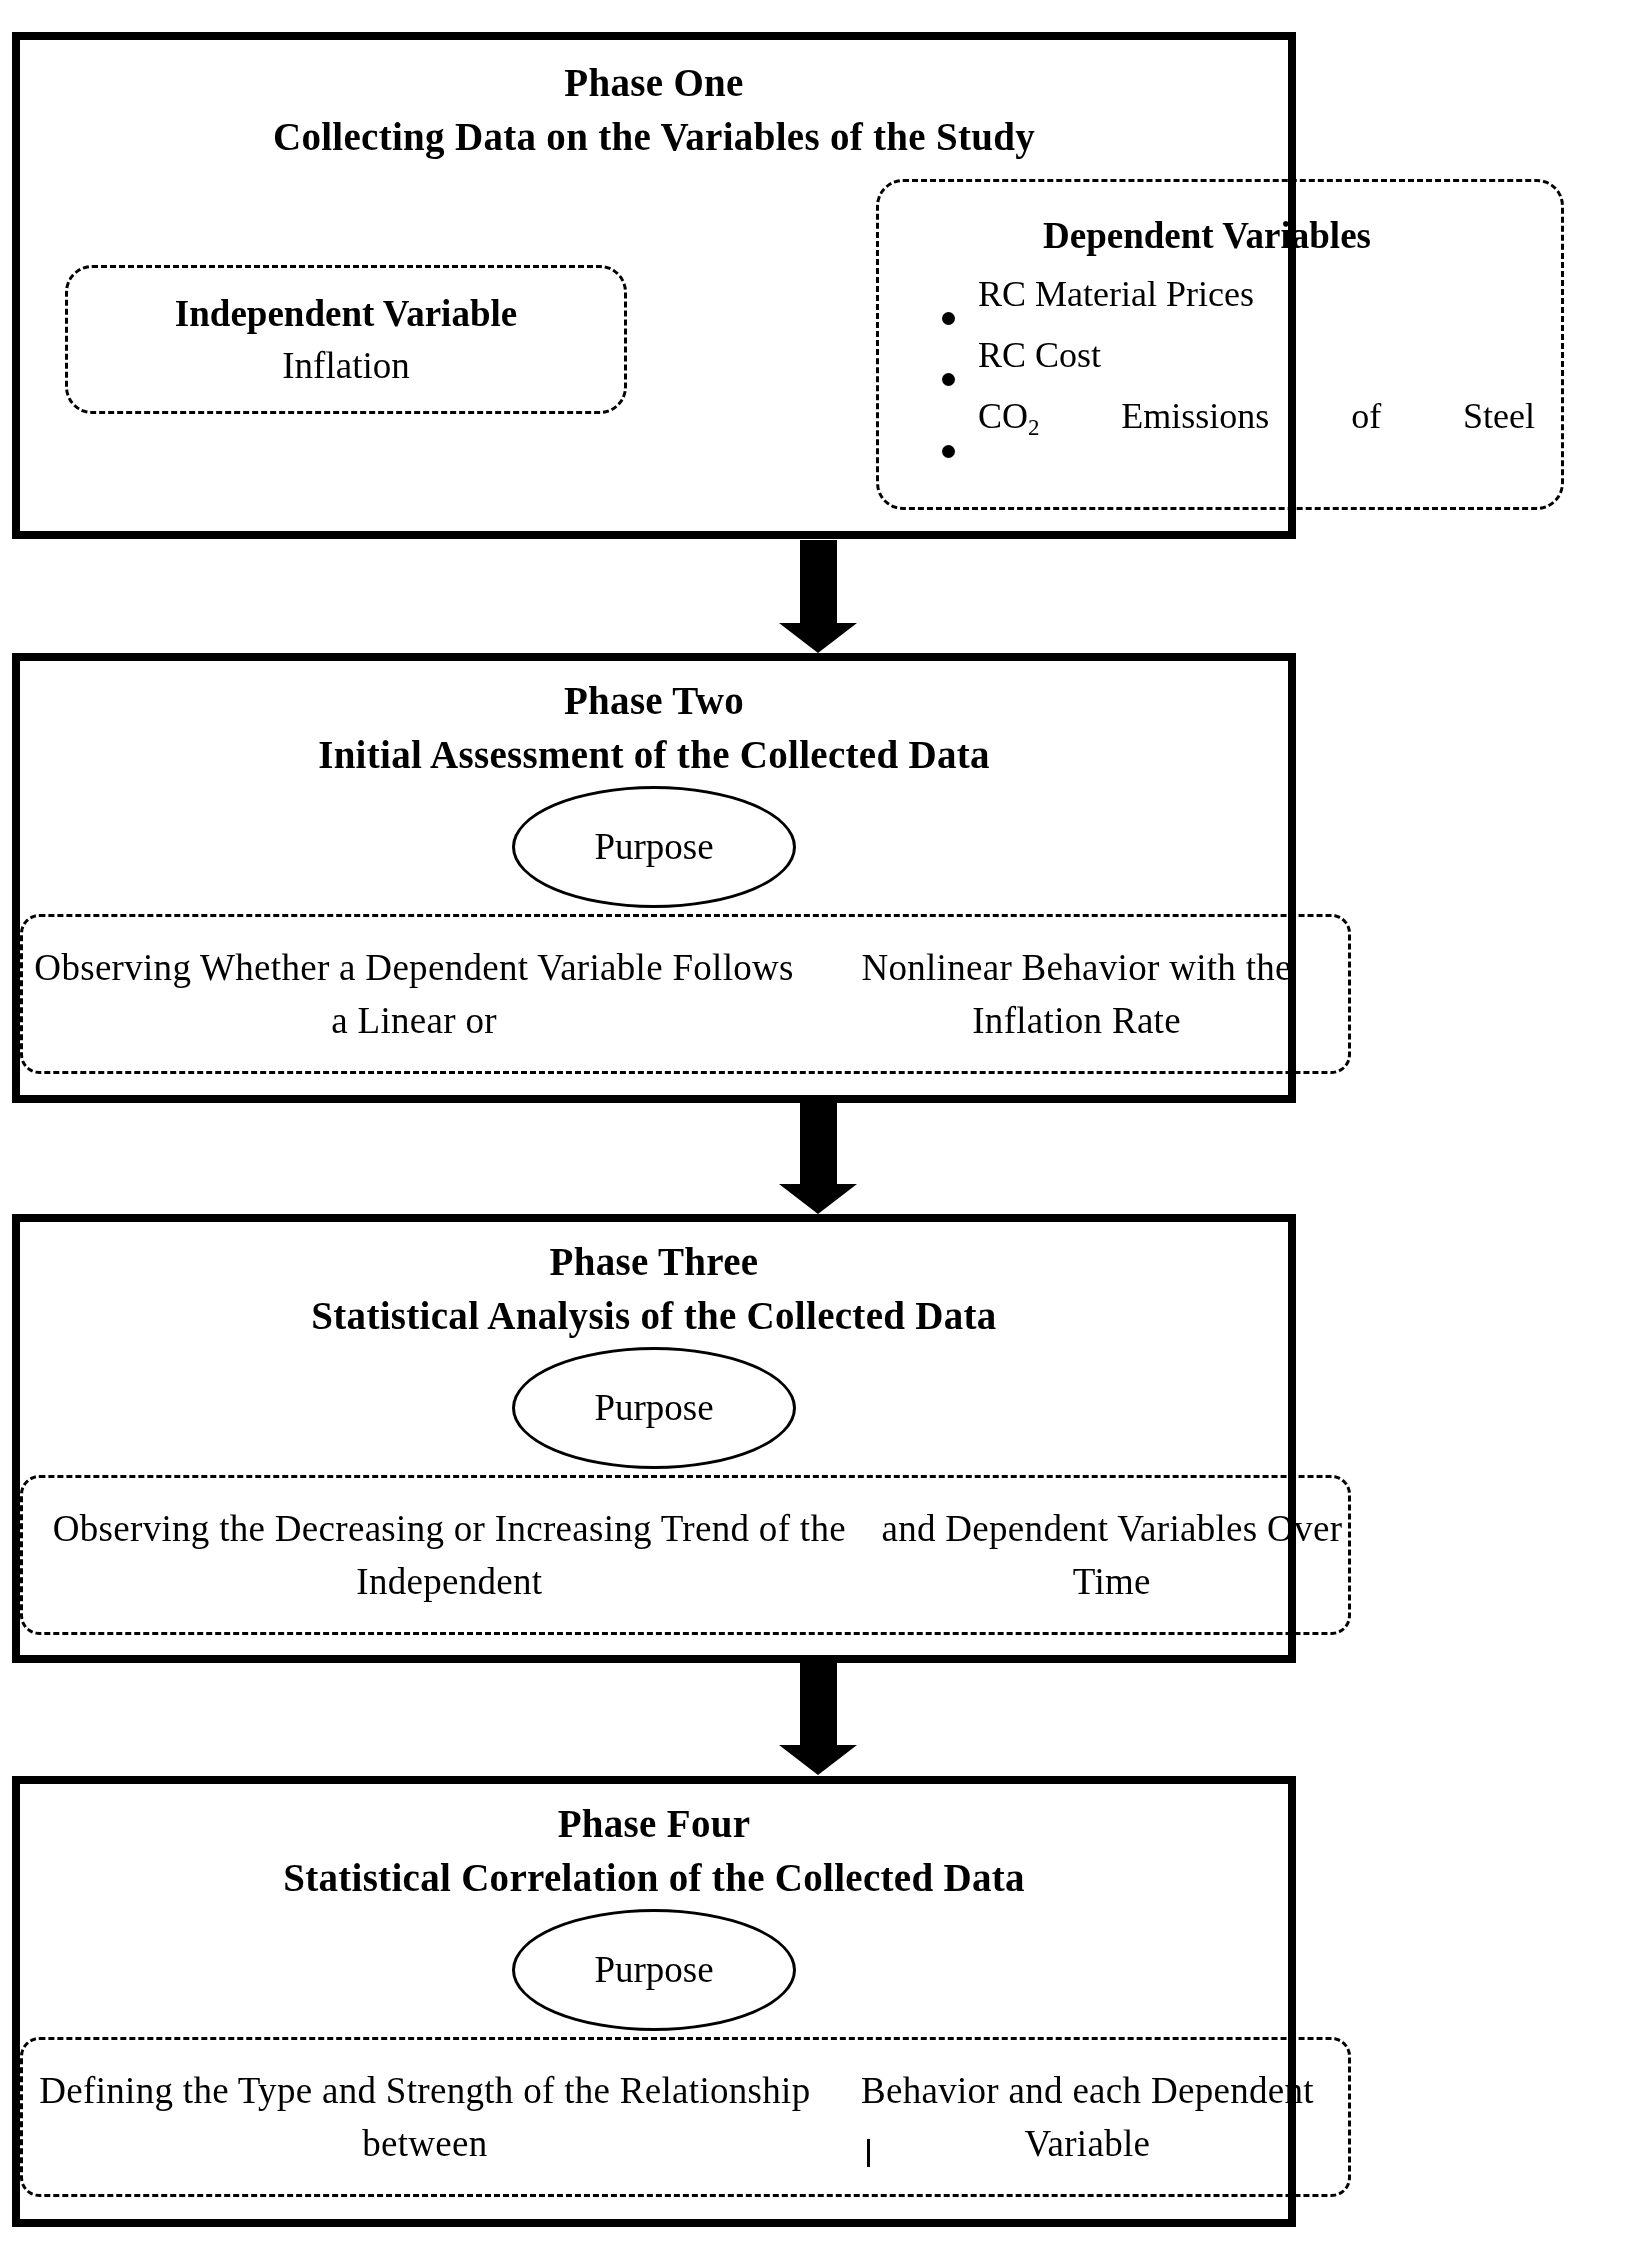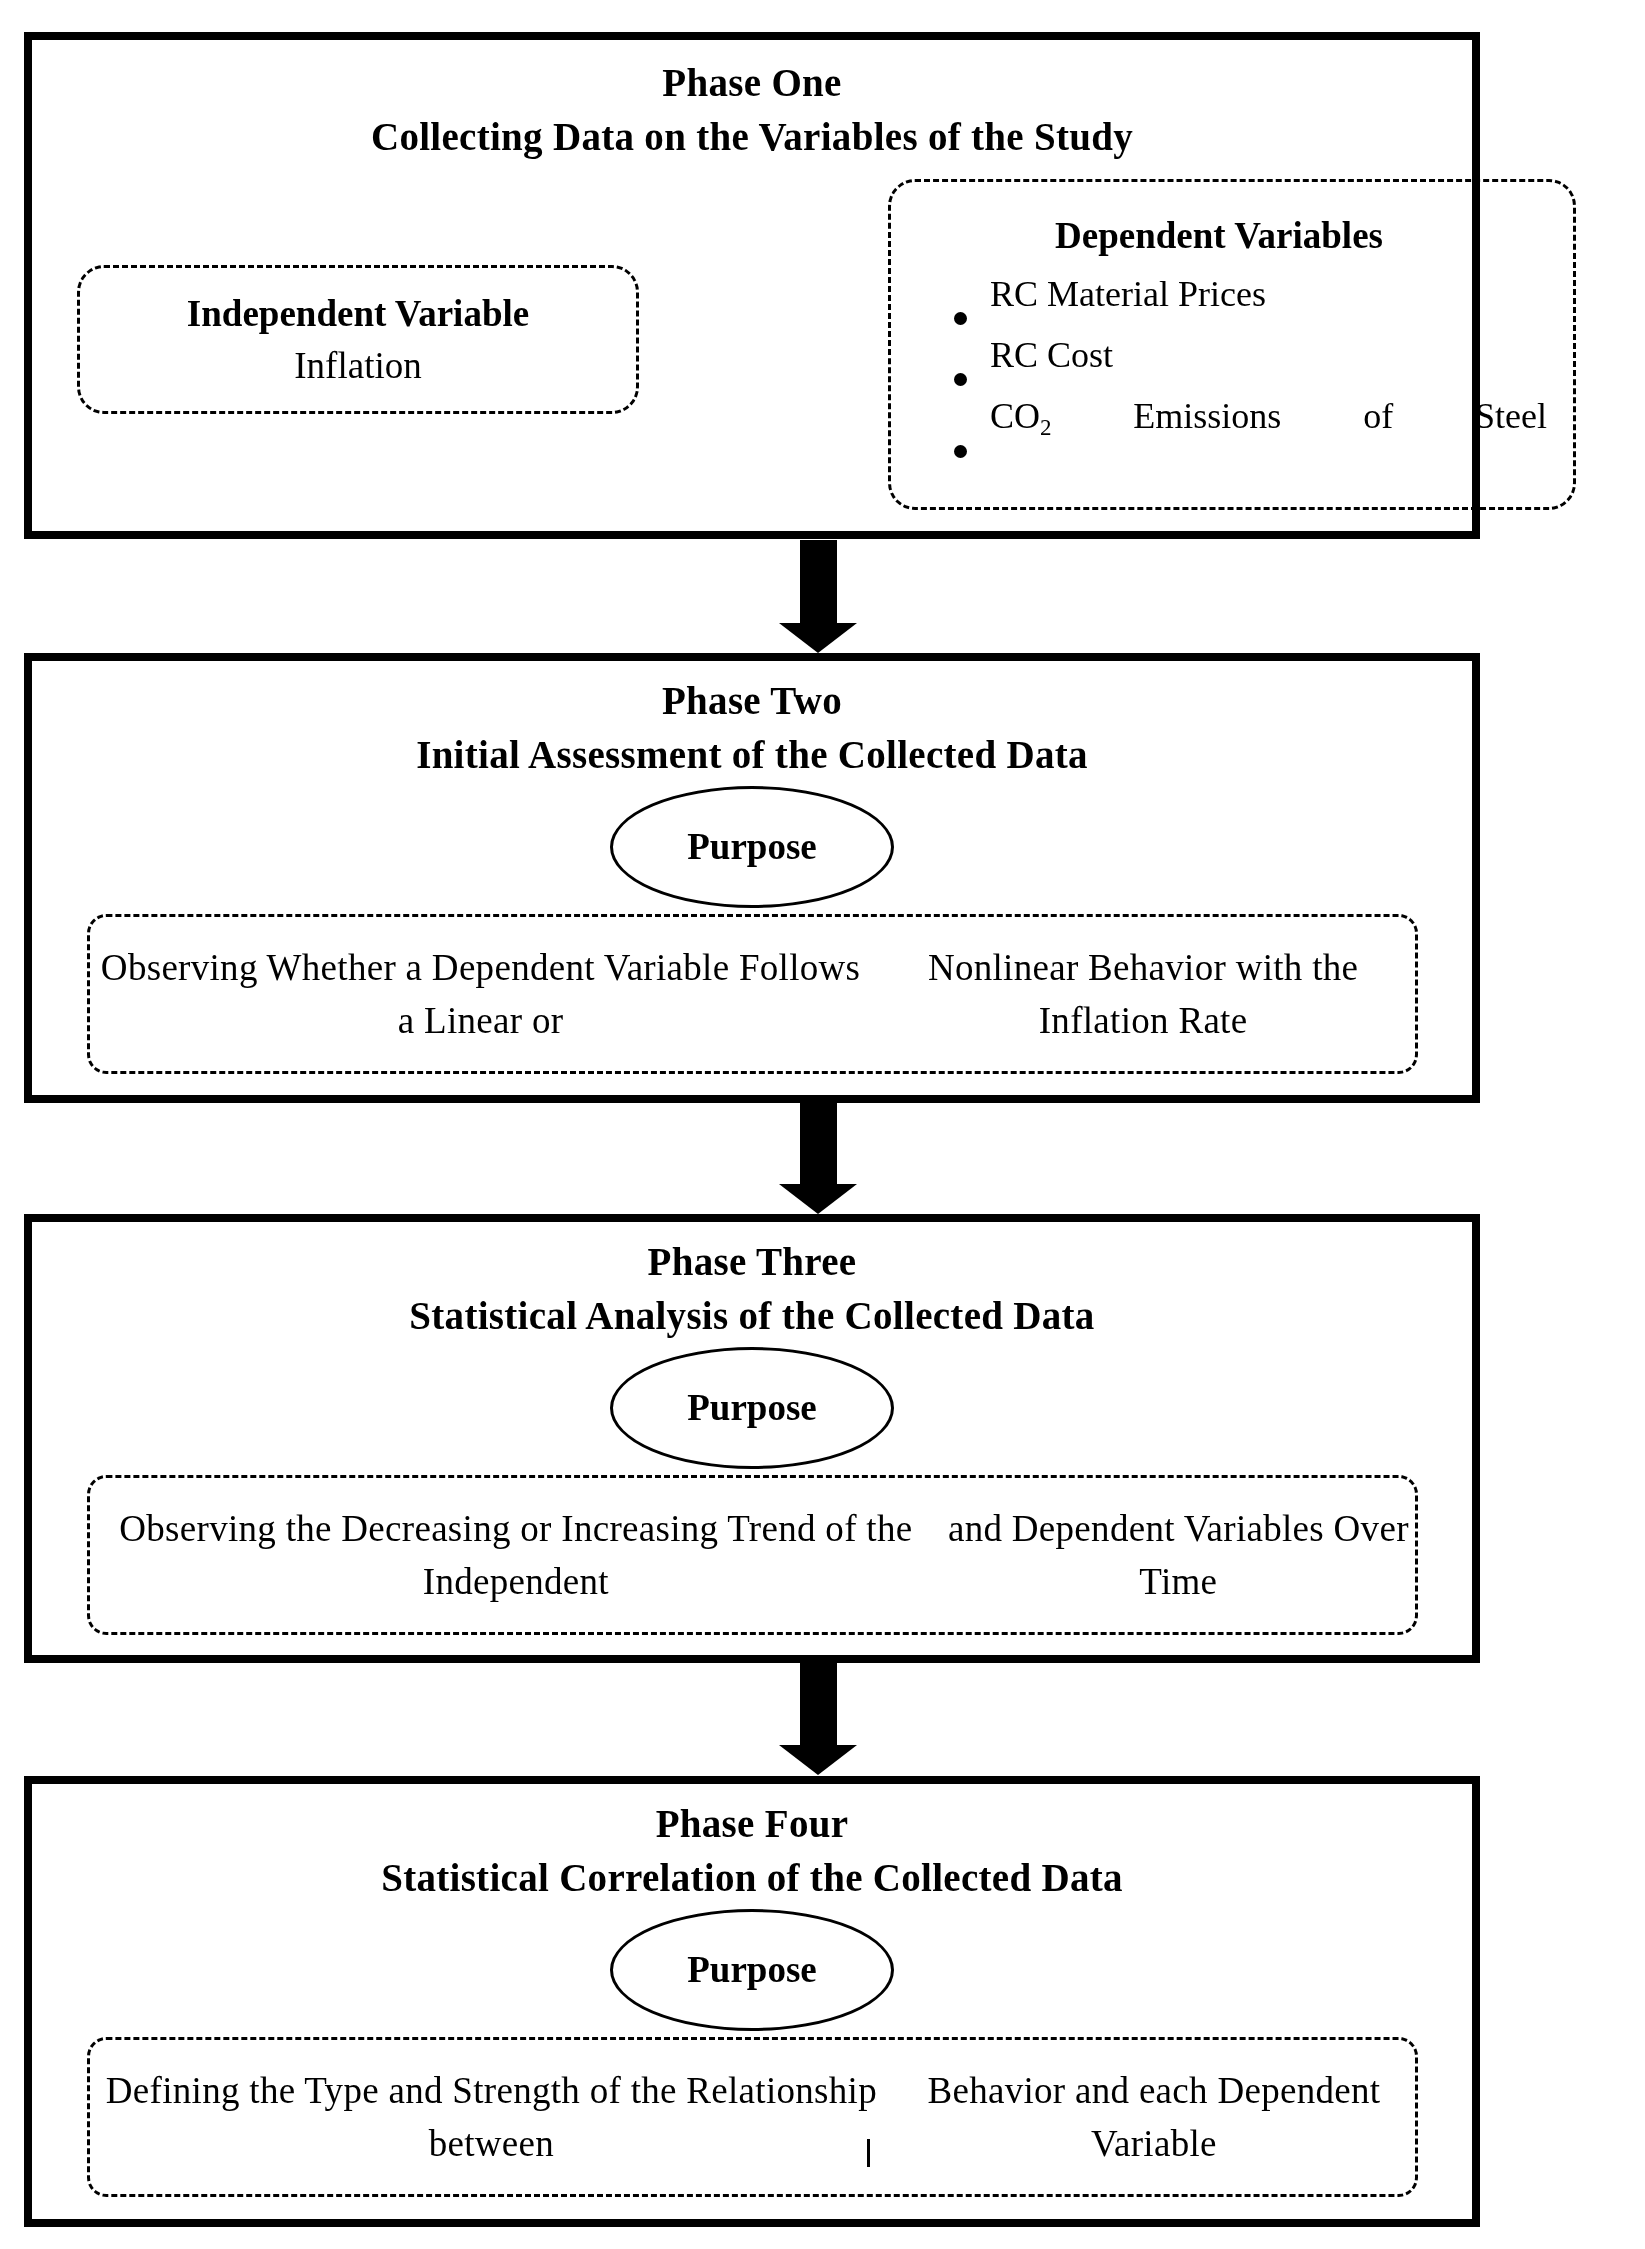--- a/index.html
+++ b/index.html
@@ -5,21 +5,21 @@
   * { margin: 0; padding: 0; box-sizing: border-box; }
   html, body { background: #ffffff; }
   body {
     width: 1646px; height: 2250px;
     font-family: "Liberation Serif", "DejaVu Serif", serif;
     color: #000;
   }
   .canvas { position: relative; width: 1646px; height: 2250px; background: #fff; overflow: hidden; }
 
   .phase {
-    position: absolute; left: 24px; width: 1456px;
+    position: absolute; left: 12px; width: 1284px;
     border: 8.4px solid #000; background: #fff;
   }
   .ptitle { text-align: center; font-weight: 700; font-size: 39px; line-height: 54px; padding-top: 16px; letter-spacing: 0.3px; }
   .phase--center .ptitle { padding-top: 13px; }
 
   
   .indep {
     position: absolute; left: 45px; top: 225px; width: 562px; height: 149px;
     border: 3.9px dashed #000; border-radius: 27px;
     display: flex; flex-direction: column; justify-content: center; align-items: center;
@@ -40,21 +40,20 @@
   .li-text { flex: 1; }
   .jline { display: flex; justify-content: space-between; }
   .sub2 { font-size: 23px; vertical-align: -6.5px; }
 
   
   .ellipse {
     width: 284px; height: 122px; border: 3.2px solid #000; border-radius: 50%;
     margin: 3.9px auto 0;
     display: flex; align-items: center; justify-content: center;
     font-size: 37px;
-    font-weight: bold;
   }
 
   
   .pbody {
     width: 1331px; height: 160px; margin: 6.5px auto 0;
     border: 3.9px dashed #000; border-radius: 19.4px;
     display: flex; flex-direction: row; align-items: center; justify-content: center;
     font-size: 37px; line-height: 53px; text-align: center; letter-spacing: 0.3px;
   }
 

